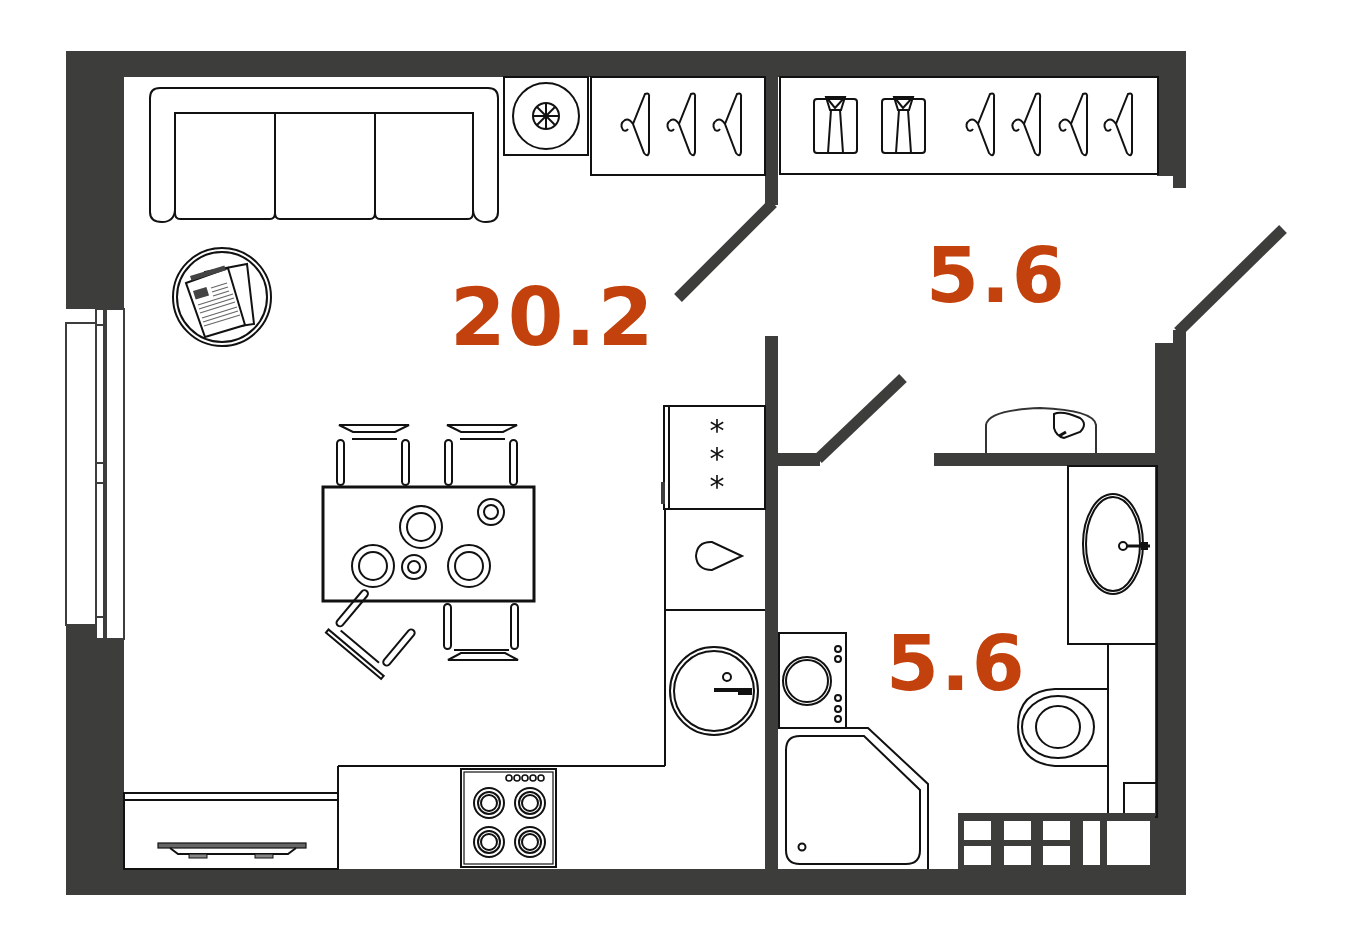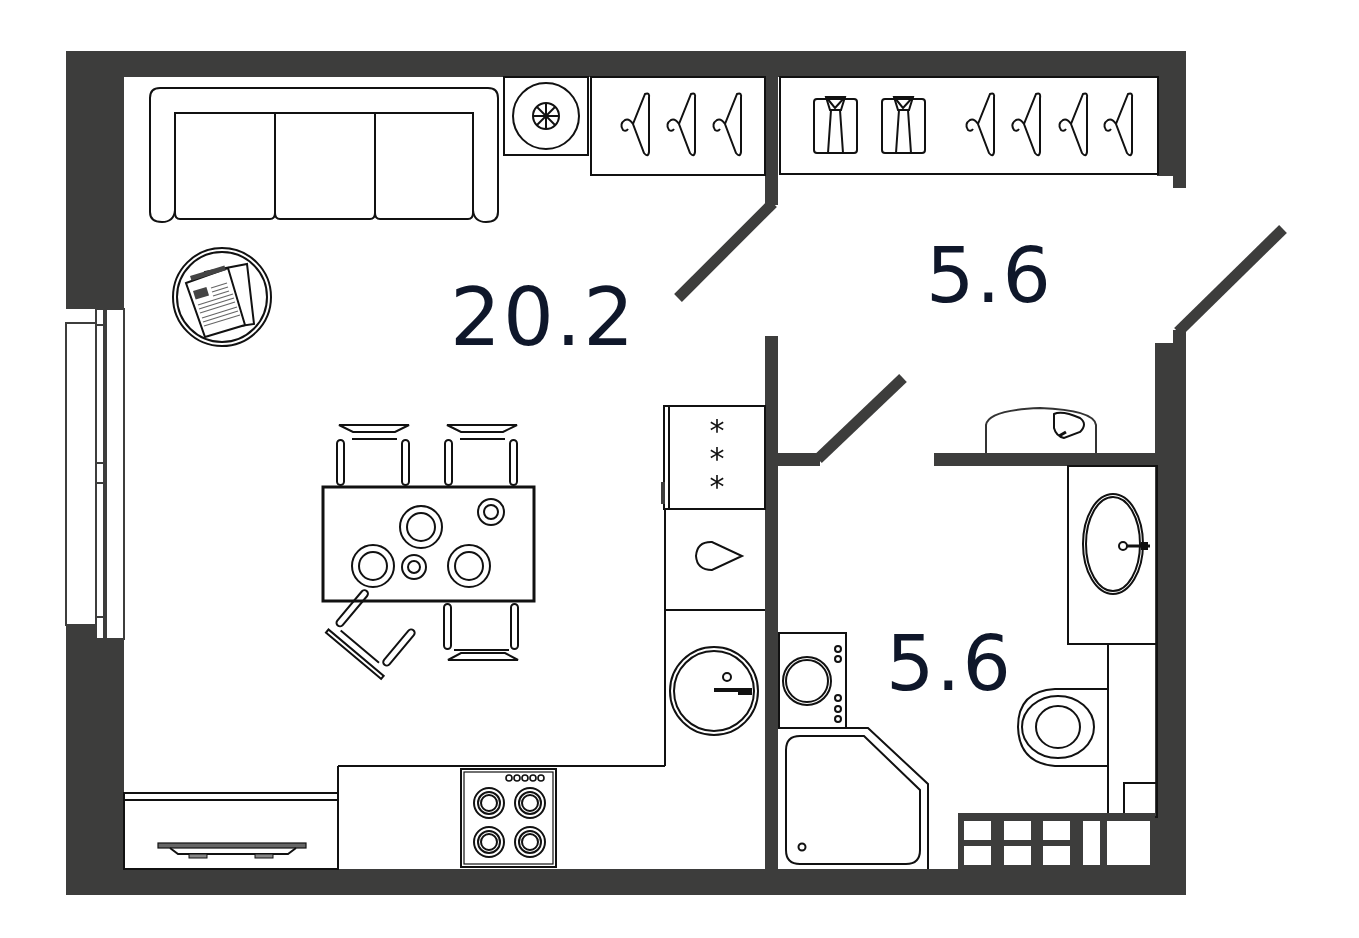--- a/index.html
+++ b/index.html
@@ -1,22 +1,22 @@
 <!DOCTYPE html>
 <html><head>
   <meta charset="utf-8">
   <style>
     html, body { margin: 0; padding: 0; background: #ffffff; }
     body { width: 1359px; height: 938px; overflow: hidden; position: relative; font-family: "Liberation Sans", sans-serif; }
     #plan { position: absolute; left: 0; top: 0; width: 1359px; height: 938px; }
     .area-label {
       position: absolute;
-      color: #0f172a;
+      color: #c2410c;
       font-family: "DejaVu Sans", sans-serif;
-      font-weight: 400;
+      font-weight: 700;
       letter-spacing: 2px;
       line-height: 1;
       white-space: nowrap;
     }
     #label-living { left: 450px; top: 278px; font-size: 80px; }
     #label-hall { left: 926px; top: 238px; font-size: 76px; }
     #label-bath { left: 886px; top: 626px; font-size: 76px; }
     .wall { fill: #3d3d3c; }
     .ln { fill: none; stroke: #111; stroke-width: 2; }
     .ln3 { fill: none; stroke: #111; stroke-width: 3; }

